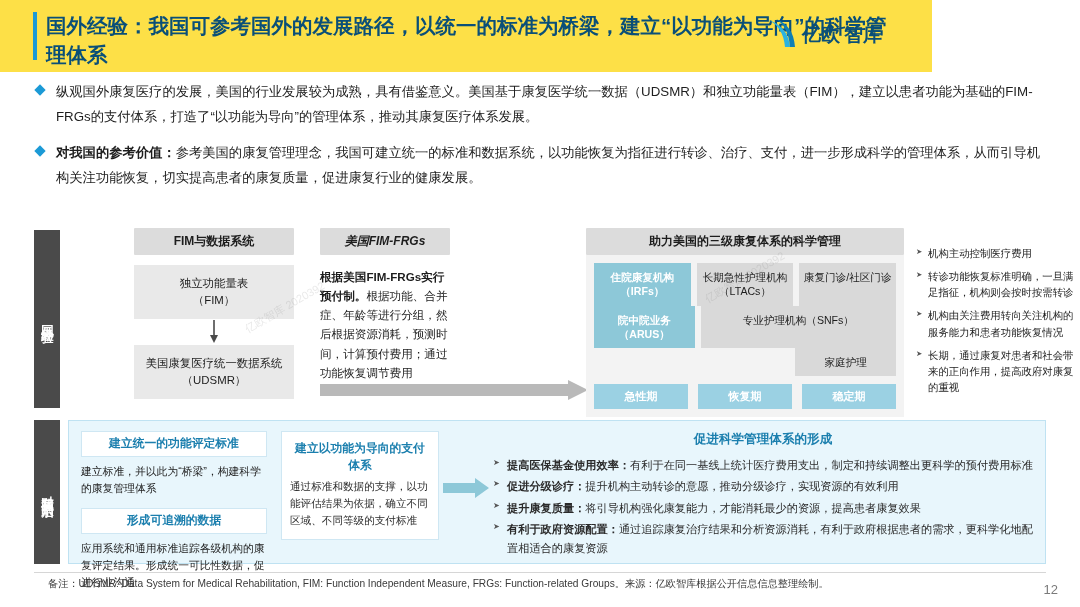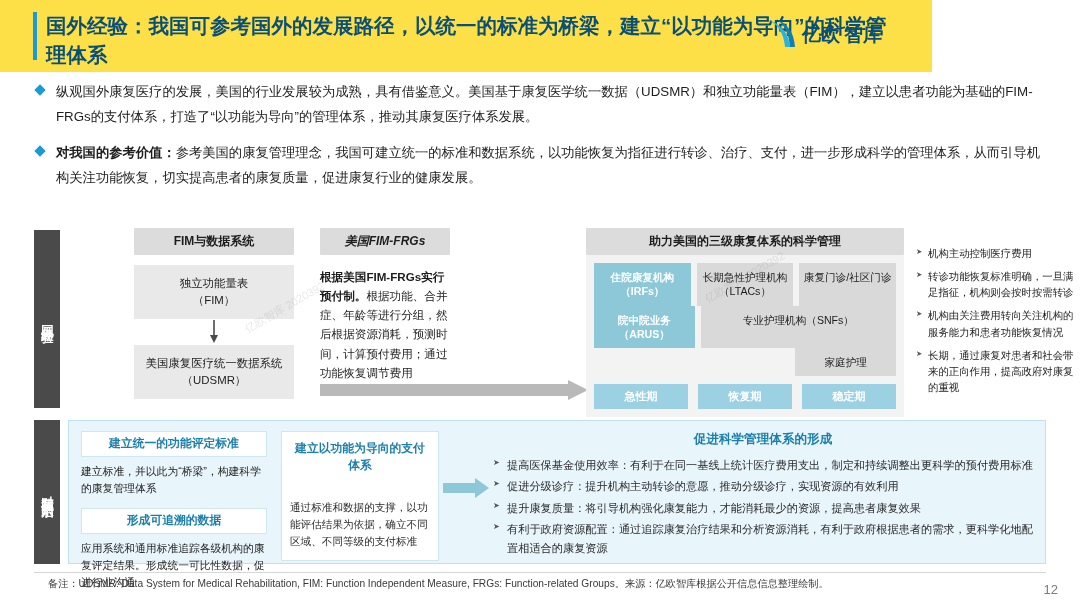--- a/index.html
+++ b/index.html
@@ -118,30 +118,30 @@
   .b1 .hd {
     background:#ffffff; color:#1b7fae; font-weight:bold; font-size:11.8px;
     text-align:center; padding:4px 2px; border:1px solid #cfe7f3;
   }
   .b1 .tx { font-size:10.8px; line-height:1.6; margin-top:6px; color:#1d1d1d; }
   .b1 .hd2 { margin-top:10px; }
 
   .b2 { position:absolute; left:212px; top:10px; width:158px;
         background:#ffffff; border:1px solid #cfe7f3; padding:8px 8px 10px; }
   .b2 .hd { color:#1b7fae; font-weight:bold; font-size:11.8px; text-align:center; line-height:1.45; }
-  .b2 .tx { font-size:10.6px; line-height:1.6; margin-top:25px; }
+  .b2 .tx { font-size:10.6px; line-height:1.6; margin-top:4px; }
 
   .arrowmid { position:absolute; left:374px; top:56px; width:46px; height:22px; }
 
   .b3 { position:absolute; left:424px; top:10px; width:540px; }
   .b3 .hd { color:#1b7fae; font-weight:bold; font-size:12.6px; text-align:center; }
   .b3 ul { list-style:none; margin:8px 0 0; padding:0; }
   .b3 li { position:relative; padding-left:14px; font-size:11.2px; line-height:1.72; margin-bottom:2px; }
   .b3 li:before { content:"\27A4"; position:absolute; left:0; top:0; font-size:8px; color:#555; }
-  .b3 .k { font-weight:normal; }
+  .b3 .k { font-weight:bold; }
 
   
   .footnote {
     position:absolute; left:48px; bottom:16px; width:960px;
     font-size:10.2px; color:#3a3a3a;
   }
   .pagenum {
     position:absolute; right:22px; bottom:10px; font-size:13px; color:#7a7a7a;
   }
   .hrule { position:absolute; left:34px; bottom:34px; width:1012px; height:1px; background:#d6d6d6; }

